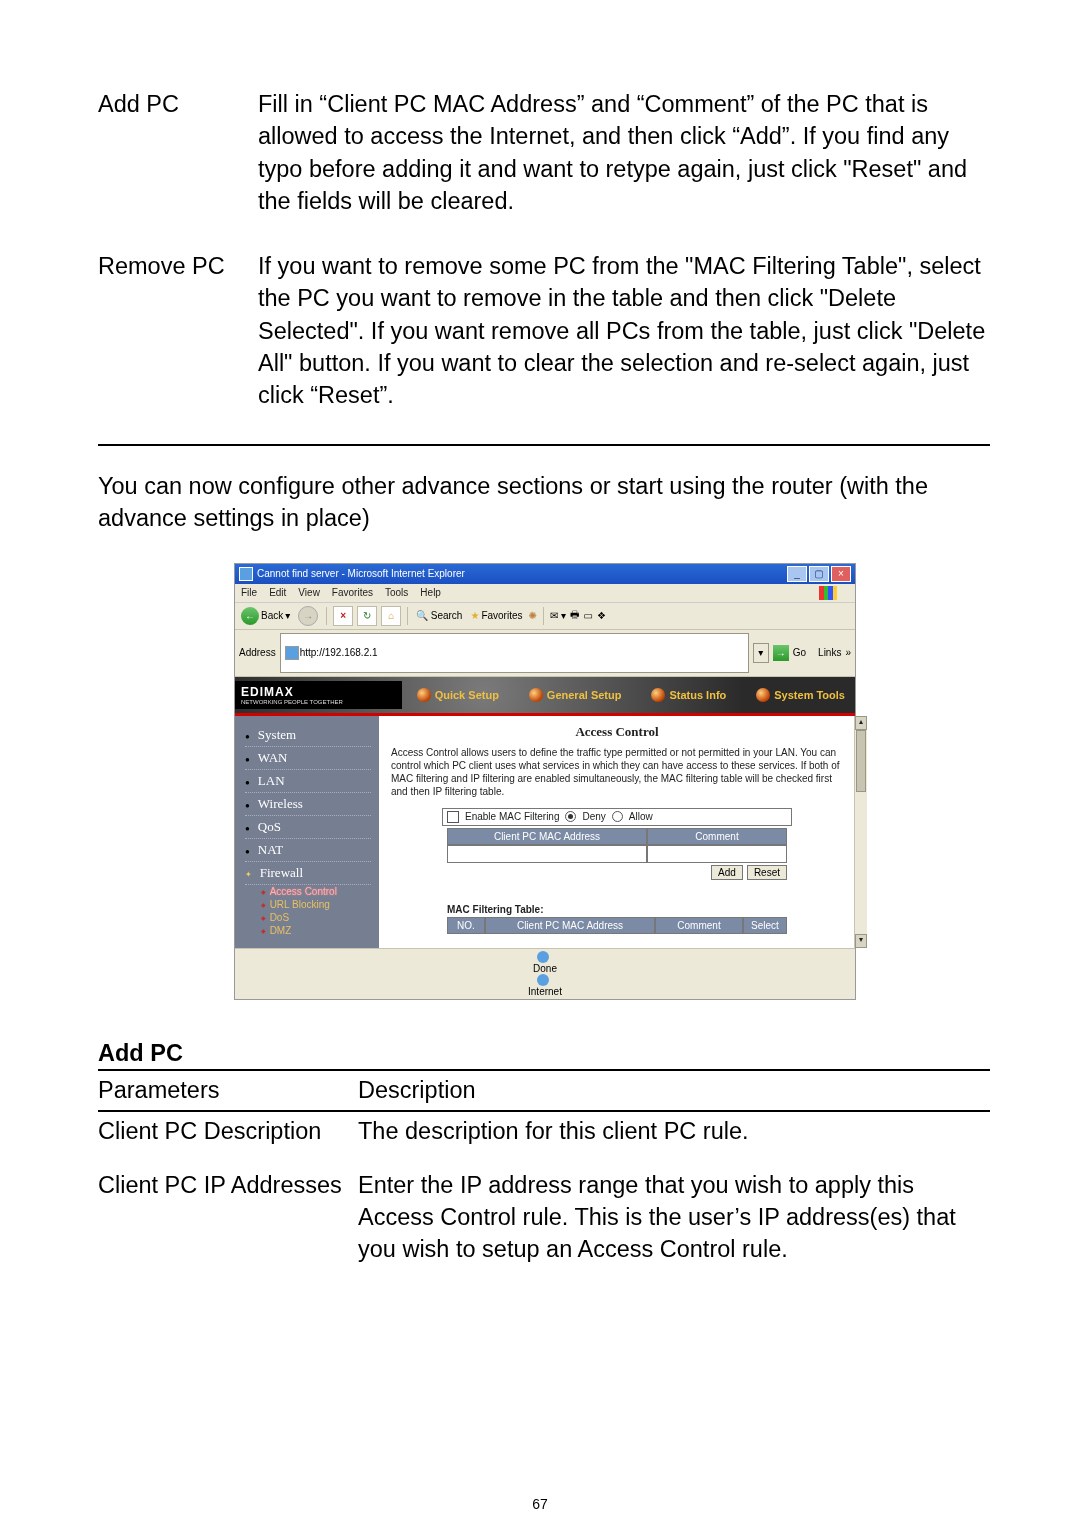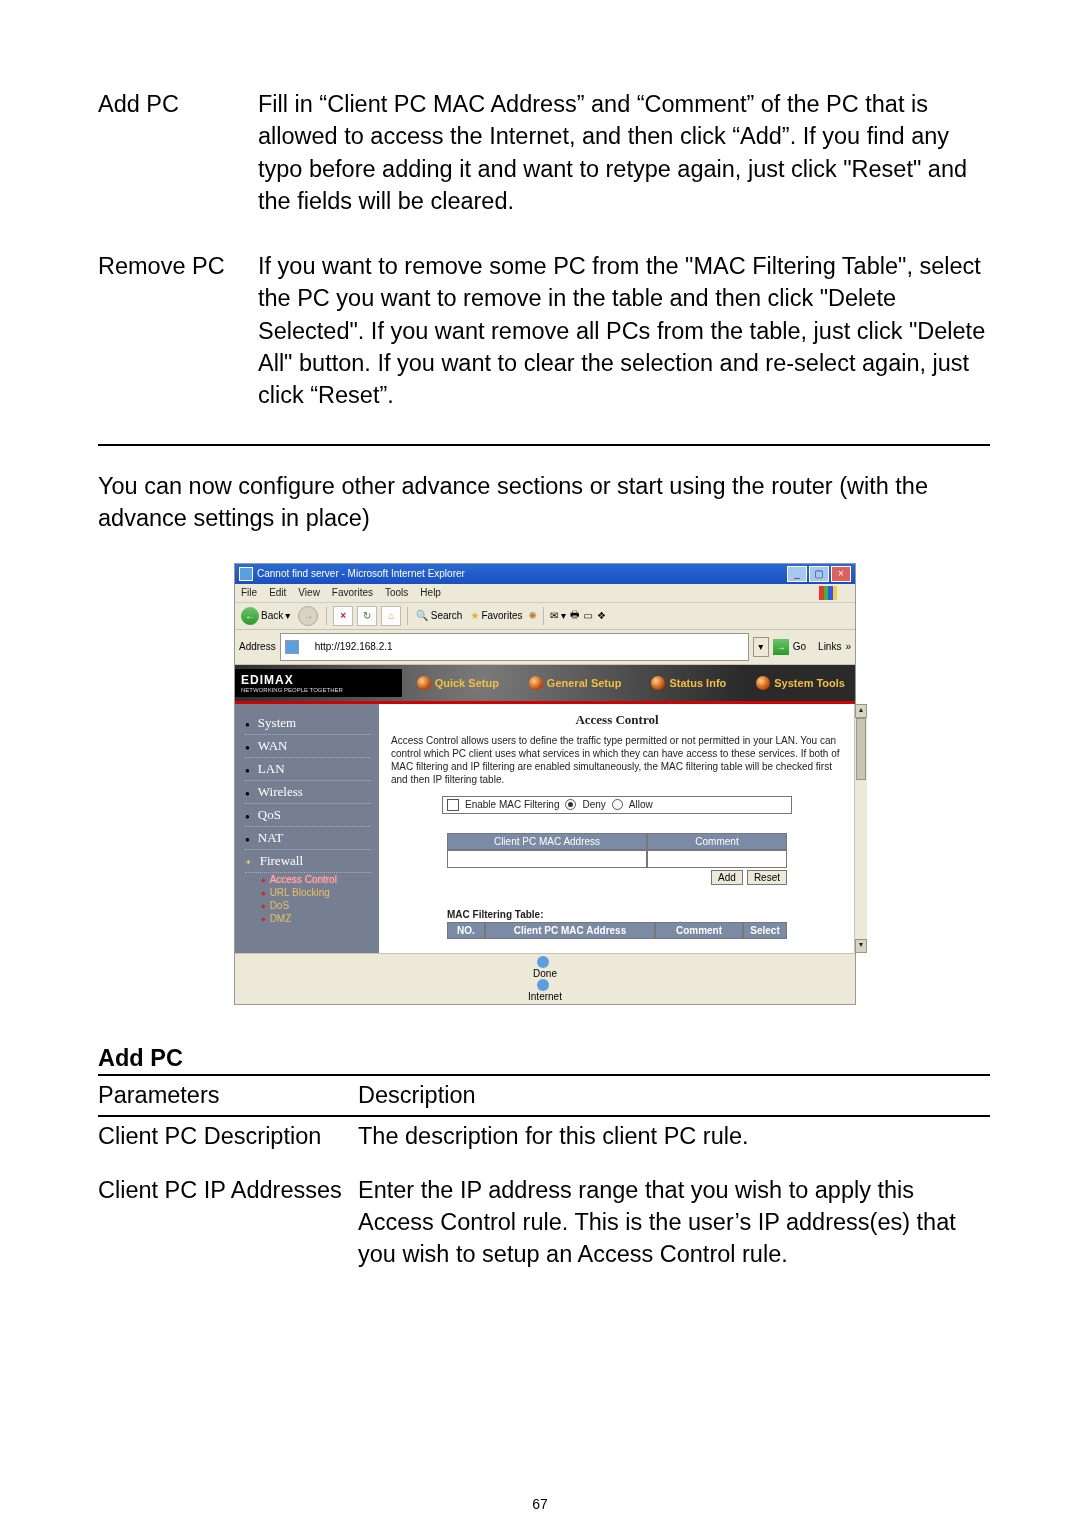--- a/index.html
+++ b/index.html
@@ -124,21 +124,21 @@
   .sq-btn.home::before { content:"⌂"; color:#d0a030; }
   .star { color:#e0b030; }
   .gear { color:#c08040; }
   .addrbar {
     display:flex; align-items:center; padding:3px 4px;
     background:#ece9d8; border-bottom:1px solid #c8c4b4;
     font-size:10px; gap:4px;
   }
   .addrbar .field {
     flex:1; background:#fff; border:1px solid #9a9684;
-    height:18px; display:flex; align-items:center; padding:4px 4px; gap:16px;
+    height:18px; display:flex; align-items:center; padding:10px 4px; gap:1px;
   }
   .addrbar .ie-mini { width:12px; height:12px; background:#5aa0e0; border:1px solid #999; }
   .addrbar .dd { width:14px; height:18px; border:1px solid #9a9684; background:#ece9d8;
     display:flex; align-items:center; justify-content:center; }
   .addrbar .go {
     width:16px; height:16px; background:linear-gradient(#6cc46c,#2a9a2a);
     color:#fff; display:flex; align-items:center; justify-content:center;
   }
   .header-strip {
     background: radial-gradient(circle at 40% 40%, #7a7a7a, #2a2a2a 70%);
@@ -193,21 +193,21 @@
   .mainpane {
     flex:1; background:#fff; padding: 8px 12px 14px 12px; font-size:10px; color:#222;
     position:relative;
   }
   .mainpane .heading {
     text-align:center; font-weight:bold; font-family:"Times New Roman",serif;
     font-size:13px; margin-bottom:6px;
   }
   .mainpane .desc { line-height:1.3; margin-bottom:10px; }
   .enable-row {
-    border:1px solid #777; padding:2px 4px; width: 340px; margin:0 auto 19px auto;
+    border:1px solid #777; padding:2px 4px; width: 340px; margin:0 auto 2px auto;
     display:flex; align-items:center; gap:6px; font-size:10px;
   }
   .cb { width:10px; height:10px; border:1px solid #555; display:inline-block; }
   .rd { width:9px; height:9px; border:1px solid #555; border-radius:50%; display:inline-block; }
   .rd.sel::after { content:""; display:block; width:5px;height:5px;border-radius:50%; background:#333; margin:2px; }
   .grid-head {
     display:flex; width:340px; margin:0 auto;
   }
   .grid-head .cell, .grid-body .cell {
     border:1px solid #777; padding:2px 4px; box-sizing:border-box;
@@ -216,21 +216,21 @@
   .grid-head .cell { background:#7b8aa5; color:#fff; }
   .grid-body { display:flex; width:340px; margin:0 auto; }
   .col-mac { width: 200px; }
   .col-comment { width: 140px; }
   .btn {
     background:#ece9d8; border:1px solid #777; font-size:10px; padding:1px 6px;
   }
   .btn-row { width:340px; margin:2px auto 24px auto; display:flex; justify-content:flex-end; gap:4px; }
   .tbl-label { width:340px; margin:4px auto 2px auto; font-weight:bold; font-size:10px; text-align:left; }
   .grid2-head { display:flex; width:340px; margin:0 auto; }
-  .grid2-head .cell { background:#7b8aa5; color:#fff; border:1px solid #777; font-size:10px; padding:2px 4px; text-align:center; box-sizing:border-box;font-weight:bold; }
+  .grid2-head .cell { background:#7b8aa5; color:#fff; border:1px solid #777; font-size:10px; padding:2px 4px; text-align:center; box-sizing:border-box; }
   .g2-no { width:38px; }
   .g2-mac { width:170px; }
   .g2-com { width:88px; }
   .g2-sel { width:44px; }
   .right-scroll {
     position:absolute; right:-12px; top:0; bottom:0; width:12px;
     background:#ece9d8; border-left:1px solid #c8c4b4;
   }
   .right-scroll .thumb {
     position:absolute; top:14px; left:1px; right:1px; height:60px;

